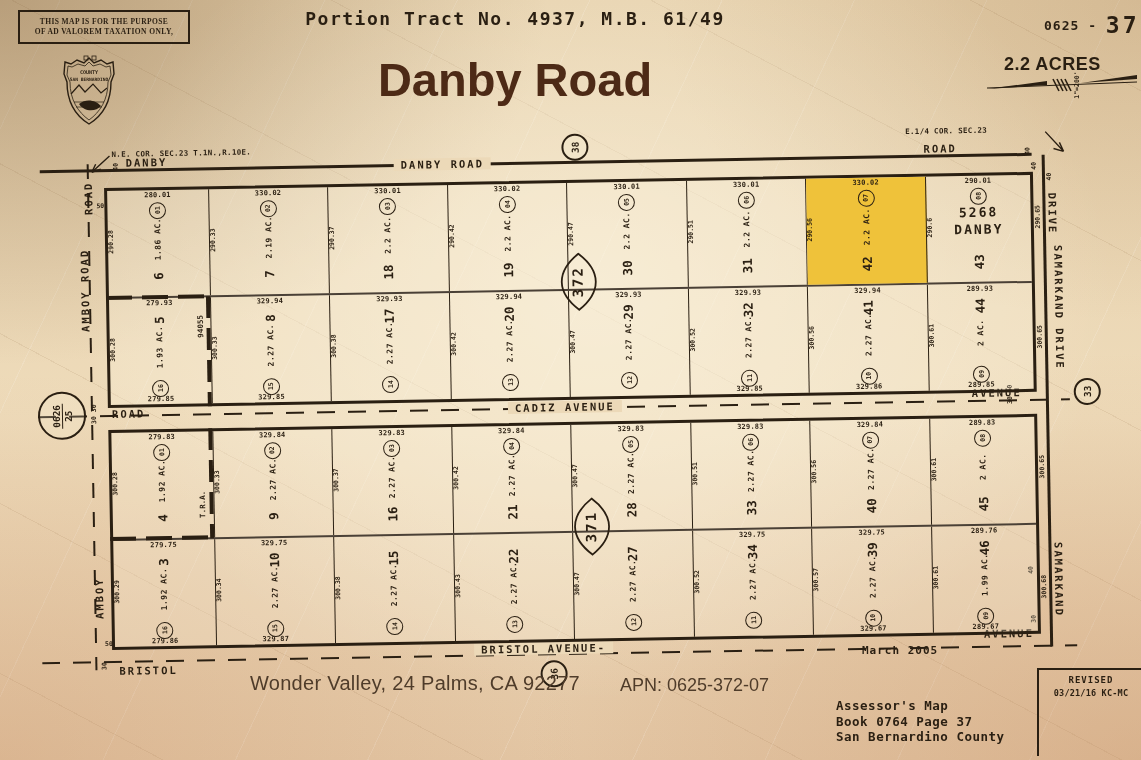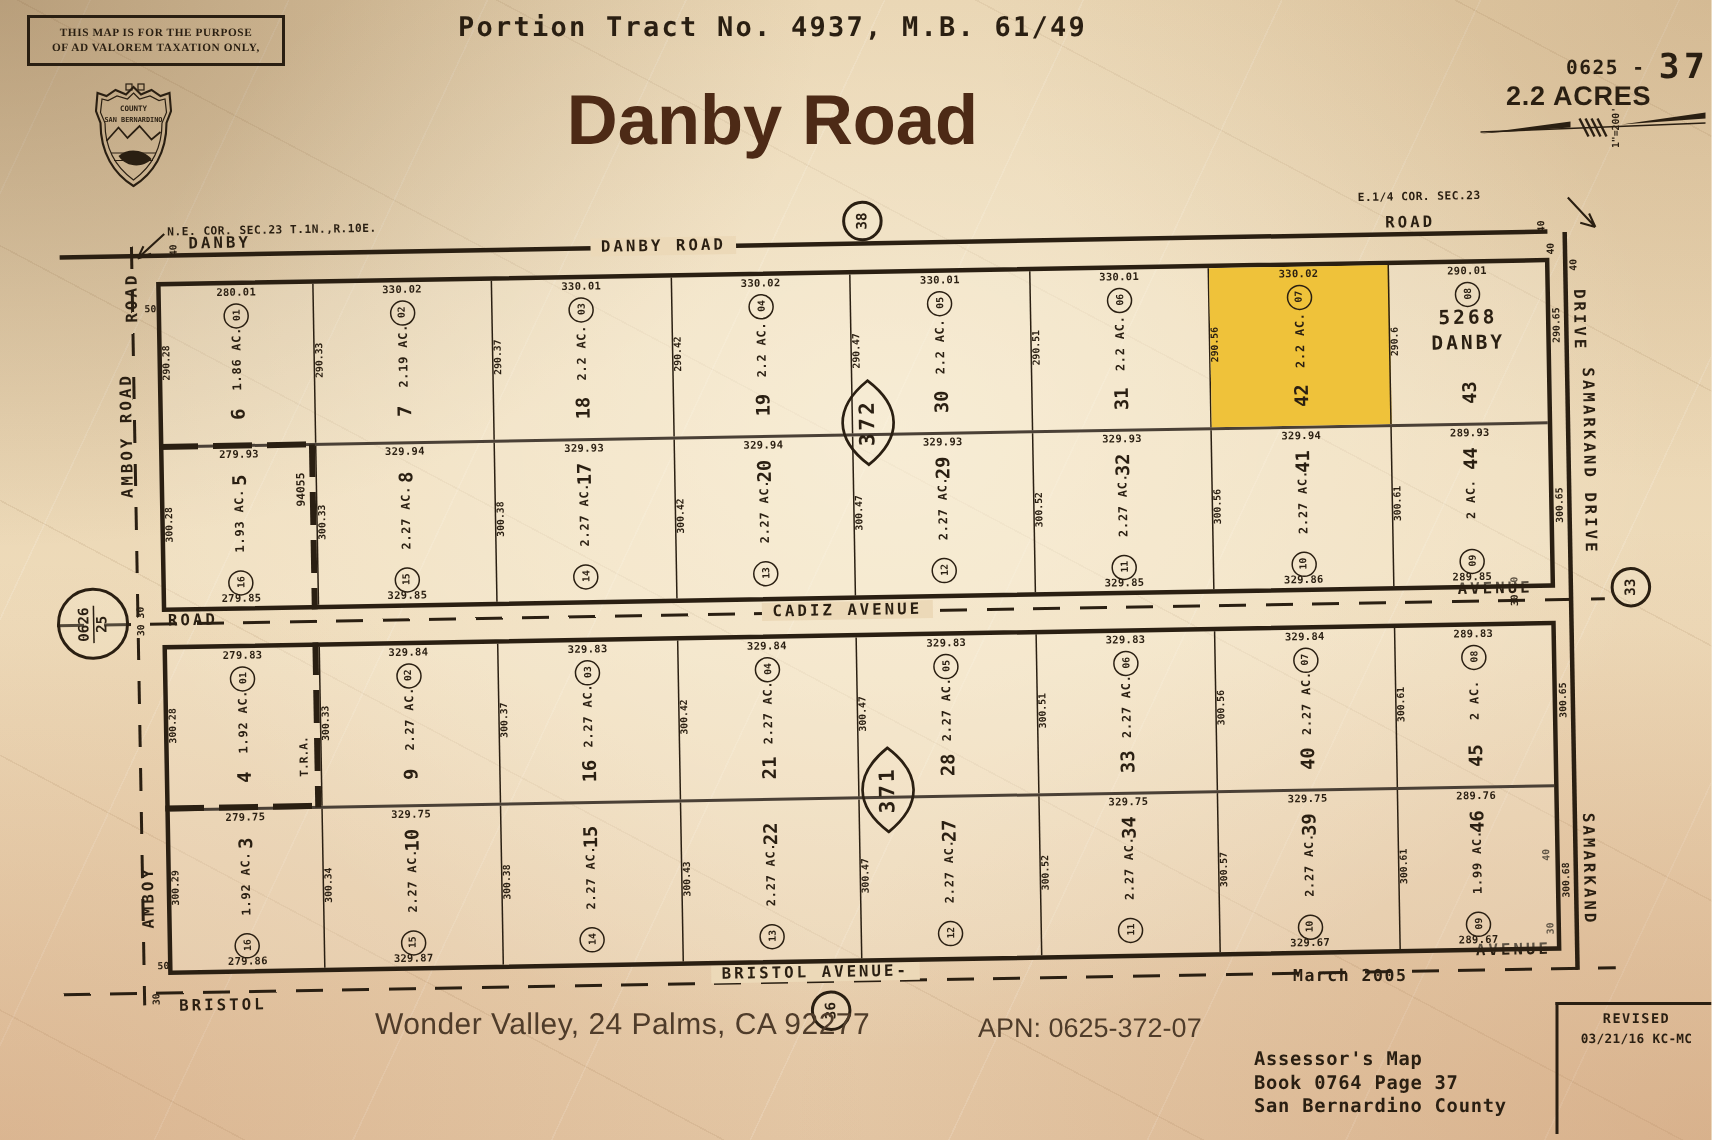--- a/index.html
+++ b/index.html
@@ -26,21 +26,21 @@
   
   .disclaimer{left:18px;top:10px;width:164px;border:2px solid var(--ink);
     font:bold 7.5px "DejaVu Sans Mono",monospace;letter-spacing:.4px;line-height:10px;
     text-align:center;padding:5px 2px;}
   .tract-title{left:300px;top:8px;width:430px;text-align:center;
     font:bold 18px "DejaVu Sans Mono",monospace;letter-spacing:1.5px;}
   .main-title{left:300px;top:52px;width:430px;text-align:center;color:var(--title);
     font:bold 47px "Liberation Sans",sans-serif;letter-spacing:0;}
   .tra-head{left:862px;top:8px;font:bold 12.5px "DejaVu Sans Mono",monospace;
     line-height:15.5px;letter-spacing:.5px;white-space:pre-line;}
-  .bookpage{left:1044px;top:12px;font:bold 13px "DejaVu Sans Mono",monospace;letter-spacing:1px;margin-top:20px;}
+  .bookpage{left:1044px;top:12px;font:bold 13px "DejaVu Sans Mono",monospace;letter-spacing:1px;}
   .bookpage b{font-size:23px;letter-spacing:3px;vertical-align:-3px;}
   .acres{left:1004px;top:54px;font:bold 18px "Liberation Sans",sans-serif;letter-spacing:.5px;}
   
   #map{left:30px;top:130px;width:1075px;height:560px;transform:rotate(-1deg);}
   .block{position:absolute;left:78px;width:929px;height:220px;border:3px solid var(--ink);
     display:flex;flex-direction:column;box-sizing:border-box;background:rgba(250,243,222,.25);}
   #block372{top:50px;} #block371{top:292px;}
   .brow{flex:1;display:flex;min-height:0;}
   .brow.upper{border-bottom:2px solid #4a4036;}
   .cell{position:relative;flex:330 1 0;border-right:1.8px solid var(--ink);box-sizing:border-box;}
@@ -82,21 +82,21 @@
   .rdim{font:bold 6.5px "DejaVu Sans Mono",monospace;}
   .cornertxt{position:absolute;font:bold 7.5px "DejaVu Sans Mono",monospace;letter-spacing:.3px;white-space:nowrap;}
   .refcircle{position:absolute;border:2px solid var(--ink);border-radius:50%;
     display:flex;align-items:center;justify-content:center;background:rgba(250,243,222,.2);}
   .refcircle .in{transform:rotate(-90deg);text-align:center;font:bold 9.5px "DejaVu Sans Mono",monospace;line-height:11px;}
   .refcircle.small{width:23px;height:23px;}
   .ref2 .in div:first-child{border-bottom:1.6px solid var(--ink);padding:0 1px;}
   
   .loc{left:205px;top:672px;width:420px;text-align:center;color:var(--soft);
     font:20px "Liberation Sans",sans-serif;letter-spacing:.3px;}
-  .apn{left:652px;top:675px;color:var(--soft);font:18px "Liberation Sans",sans-serif;}
+  .apn{left:620px;top:675px;color:var(--soft);font:18px "Liberation Sans",sans-serif;}
   .mapdate{left:862px;top:644px;font:bold 11px "DejaVu Sans Mono",monospace;letter-spacing:1px;}
   .assessor{left:836px;top:698px;font:bold 12.5px "DejaVu Sans Mono",monospace;
     line-height:15.5px;letter-spacing:.5px;white-space:pre-line;}
   .revbox{left:1037px;top:668px;width:104px;height:86px;border-left:2px solid var(--ink);
     border-top:2px solid var(--ink);}
   .revbox .rl{ text-align:center;font:bold 9px "DejaVu Sans Mono",monospace;letter-spacing:1px;margin-top:5px;}
   .revbox .rd{ text-align:center;font:bold 8.5px "DejaVu Sans Mono",monospace;margin-top:3px;letter-spacing:.2px;}
 </style>
 </head>
 <body>

